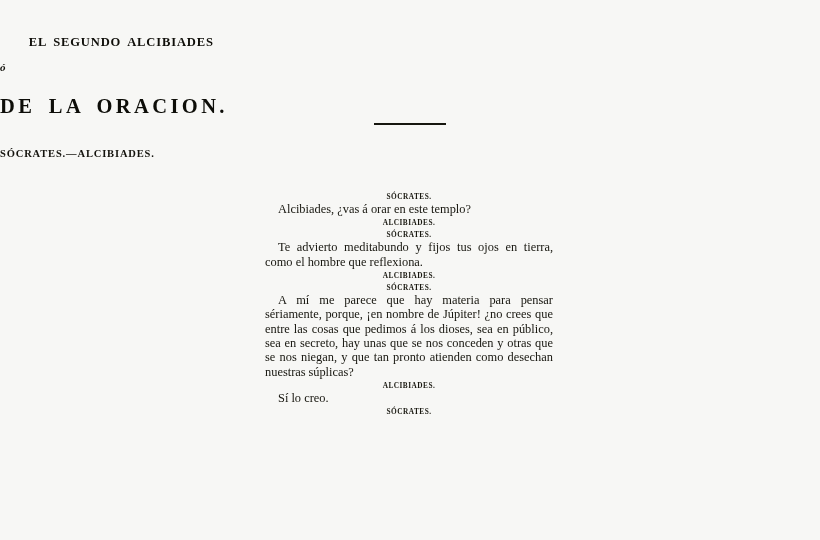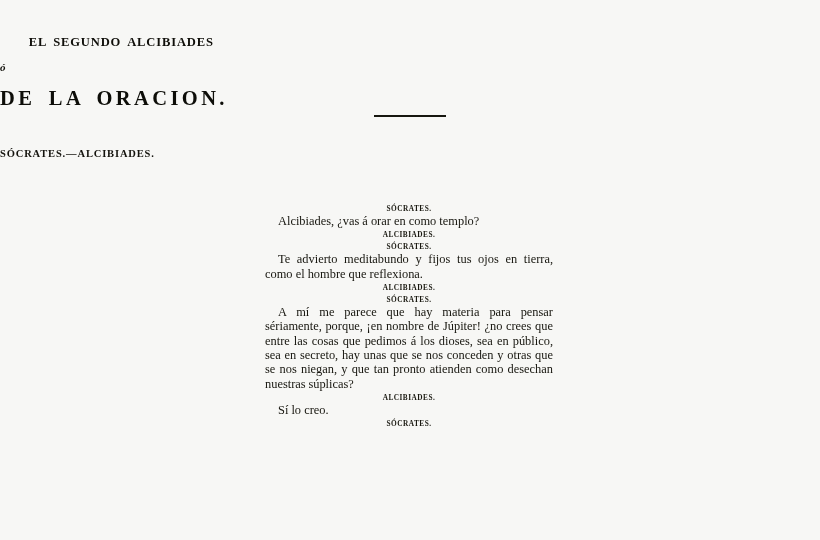--- a/index.html
+++ b/index.html
@@ -41,21 +41,21 @@
   }
   .title-or {
     margin-top: 11px;
     font-size: 11px;
     font-style: italic;
     font-weight: bold;
     line-height: 13px;
     color: #14130d;
   }
   .title-main-wrap {
-    margin-top: 11px;
+    margin-top: 19px;
     line-height: 26px;
   }
   .title-main {
     display: inline-block;
     font-size: 20.5px;
     font-weight: bold;
     letter-spacing: 3.4px;
     word-spacing: 5px;
     color: #0d0d08;
   }
@@ -75,21 +75,20 @@
     letter-spacing: 0.85px;
     color: #14130d;
   }
 
   
   .column {
     position: absolute;
     left: 265px;
     top: 190px;
     width: 288px;
-    margin-top: 12px;
   }
   .speaker {
     text-align: center;
     font-size: 7.3px;
     font-weight: bold;
     letter-spacing: 0.5px;
     line-height: 11px;
     color: #18170f;
     margin: 0;
     padding-top: 1px;
@@ -121,21 +120,21 @@
       <span class="title-main">DE LA ORACION.</span>
       <div class="title-rule"></div>
     </div>
   </div>
 
   <div class="cast-line">SÓCRATES.—ALCIBIADES.</div>
 
   <div class="column">
 
     <p class="speaker">SÓCRATES.</p>
-    <p class="speech">Alcibiades, ¿vas á orar en como templo?</p>
+    <p class="speech">Alcibiades, ¿vas á orar en este templo?</p>
 
     <p class="speaker">ALCIBIADES.</p>
 
     <p class="speaker">SÓCRATES.</p>
     <p class="speech">Te advierto meditabundo y fijos tus ojos en tierra, como el hombre que reflexiona.</p>
 
     <p class="speaker">ALCIBIADES.</p>
 
     <p class="speaker">SÓCRATES.</p>
     <p class="speech tight">A mí me parece que hay materia para pensar sériamente, porque, ¡en nombre de Júpiter! ¿no crees que entre las cosas que pedimos á los dioses, sea en público, sea en secreto, hay unas que se nos conceden y otras que se nos niegan, y que tan pronto atienden como desechan nuestras súplicas?</p>

